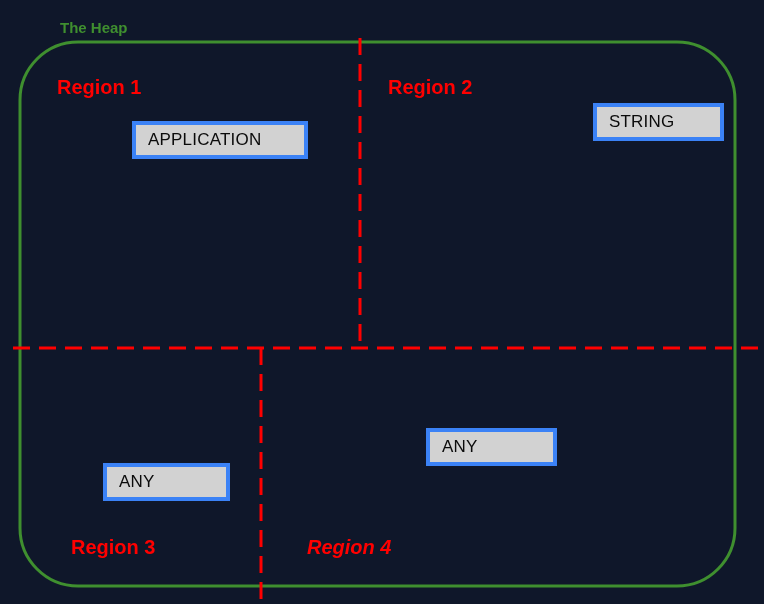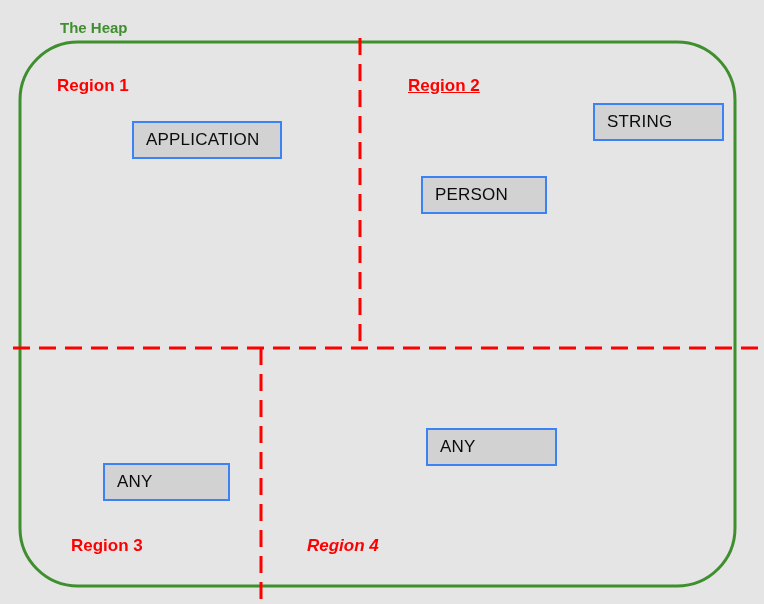--- a/index.html
+++ b/index.html
@@ -5,21 +5,21 @@
 <style>
   html, body {
     margin: 0;
     padding: 0;
     background: #000000;
   }
   #canvas {
     position: relative;
     width: 764px;
     height: 604px;
-    background: #e5e5e5;
+    background: #0f172a;
     overflow: hidden;
     font-family: "Liberation Sans", sans-serif;
   }
   #diagram-svg {
     position: absolute;
     left: 0;
     top: 0;
     width: 764px;
     height: 604px;
   }
@@ -29,29 +29,29 @@
     font-family: "Liberation Sans", sans-serif;
     font-size: 15px;
     font-weight: bold;
     white-space: nowrap;
     line-height: 1;
   }
   .region-label {
     position: absolute;
     color: #ff0000;
     font-family: "Liberation Sans", sans-serif;
-    font-size: 17px;
+    font-size: 20px;
     font-weight: bold;
     white-space: nowrap;
     line-height: 1;
   }
   .obj-box {
     position: absolute;
     background: #d2d2d2;
-    border: 2px solid #3b82f6;
+    border: 4px solid #3b82f6;
     box-sizing: border-box;
     display: flex;
     align-items: center;
     padding-left: 12px;
   }
   .obj-box-label {
     color: #0b0b0b;
     font-family: "Liberation Sans", sans-serif;
     font-size: 17px;
     font-weight: normal;
@@ -71,37 +71,34 @@
 
     <line x1="13" y1="348" x2="764" y2="348" stroke="#ff0000" stroke-width="3" stroke-dasharray="17 9"></line>
 
     <line x1="261" y1="348" x2="261" y2="604" stroke="#ff0000" stroke-width="3" stroke-dasharray="17 9"></line>
   </svg>
 
   <div class="heap-title" style="left:60px; top:20px;">The Heap</div>
 
   <div class="region-label" style="left:57px; top:77px;">Region 1</div>
 
-  <div class="region-label" style="left:408px; top:77px;text-decoration:underline;">Region 2</div>
+  <div class="region-label" style="left:388px; top:77px;">Region 2</div>
 
   <div class="region-label" style="left:71px; top:537px;">Region 3</div>
 
   <div class="region-label" style="left:307px; top:537px;font-style:italic;">Region 4</div>
 
-  <div class="obj-box" style="left:132px; top:121px; width:150px; height:38px;">
+  <div class="obj-box" style="left:132px; top:121px; width:176px; height:38px;">
     <span class="obj-box-label">APPLICATION</span>
   </div>
 
   <div class="obj-box" style="left:593px; top:103px; width:131px; height:38px;">
     <span class="obj-box-label">STRING</span>
   </div>
 
-  <div class="obj-box" style="left:421px; top:176px; width:126px; height:38px;">
-    <span class="obj-box-label">PERSON</span>
-  </div>
 
   <div class="obj-box" style="left:103px; top:463px; width:127px; height:38px;">
     <span class="obj-box-label">ANY</span>
   </div>
 
   <div class="obj-box" style="left:426px; top:428px; width:131px; height:38px;">
     <span class="obj-box-label">ANY</span>
   </div>
 
 </div>

